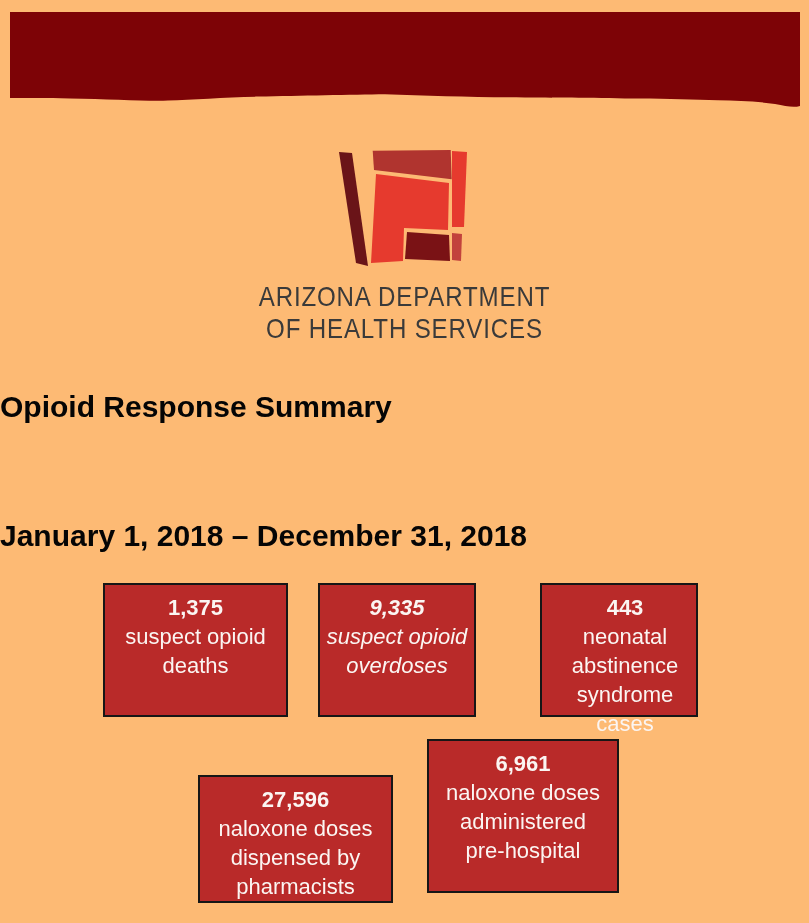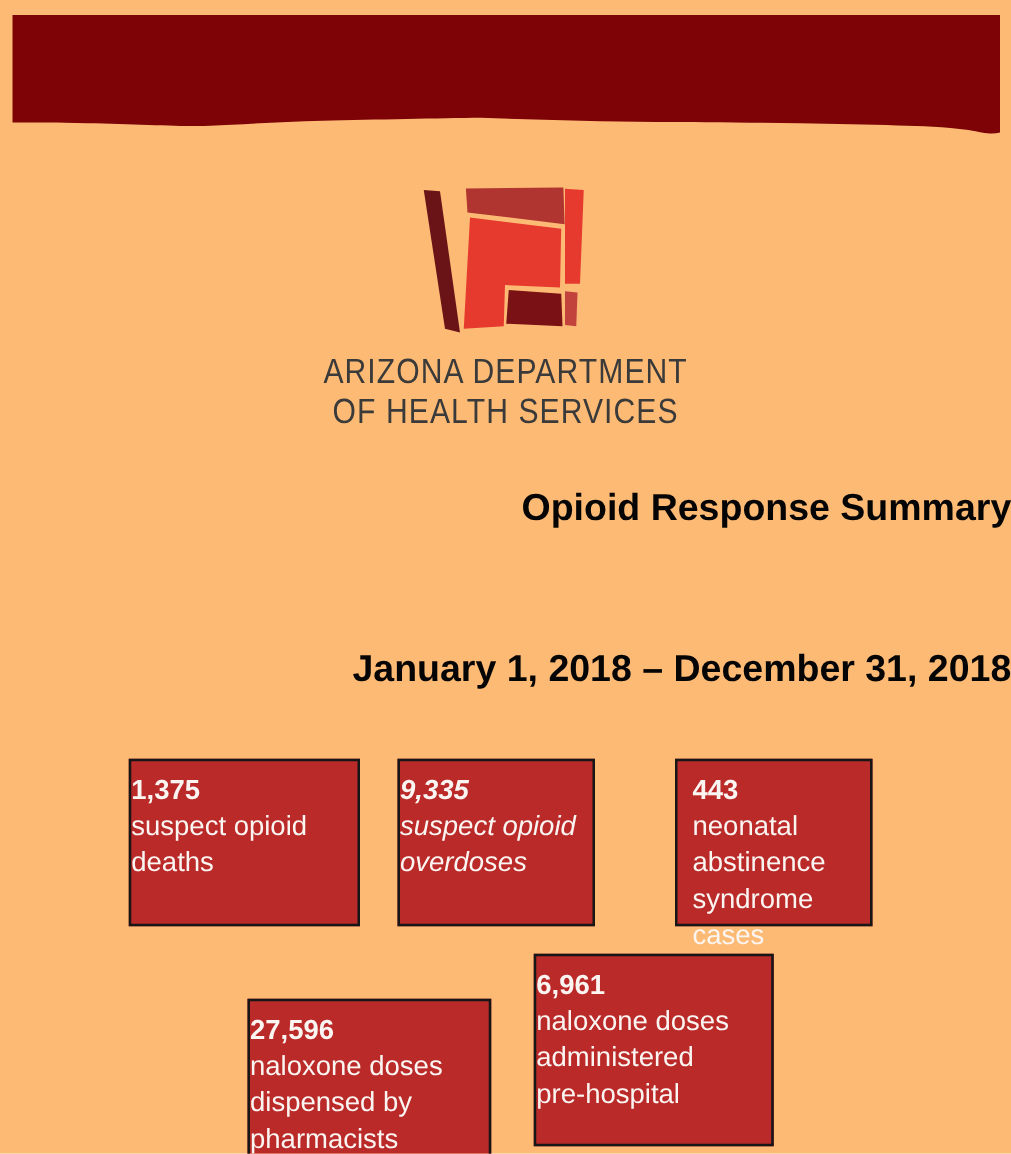--- a/index.html
+++ b/index.html
@@ -13,35 +13,34 @@
   .banner-svg{position:absolute;top:0;left:0;}
   .logo-svg{position:absolute;left:336px;top:145px;}
   .logo-text{
     position:absolute;left:0;top:281px;width:809px;
     text-align:center;color:#3A3A3A;
     font-size:28px;line-height:32px;letter-spacing:1px;
   }
   .logo-text .lt-line{transform:scaleX(0.86);transform-origin:50% 50%;}
   .doc-title{
     position:absolute;left:0;top:389px;width:809px;
-    text-align:right;color:#050505;
+    text-align:left;color:#050505;
     font-size:30px;font-weight:bold;line-height:36px;
   }
   .date-range{
     position:absolute;left:0;top:518px;width:809px;
-    text-align:right;color:#050505;
+    text-align:left;color:#050505;
     font-size:30px;font-weight:bold;line-height:36px;
   }
   .box{
     position:absolute;box-sizing:border-box;
     background:#B92A29;border:2px solid #161616;
-    color:#FBF5F2;
+    color:#FBF5F2;text-align:center;
     font-size:22px;line-height:29px;
     padding-top:8px;
-    margin-top:24px;
   }
   .box .value{font-weight:bold;}
   .b1{left:103px;top:583px;width:185px;height:134px;}
   .b2{left:318px;top:583px;width:158px;height:134px;font-style:italic;}
   .b3{left:540px;top:583px;width:158px;height:134px;padding-left:12px;}
   .b4{left:198px;top:775px;width:195px;height:128px;}
   .b5{left:427px;top:739px;width:192px;height:154px;}
 </style>
 </head>
 <body>

